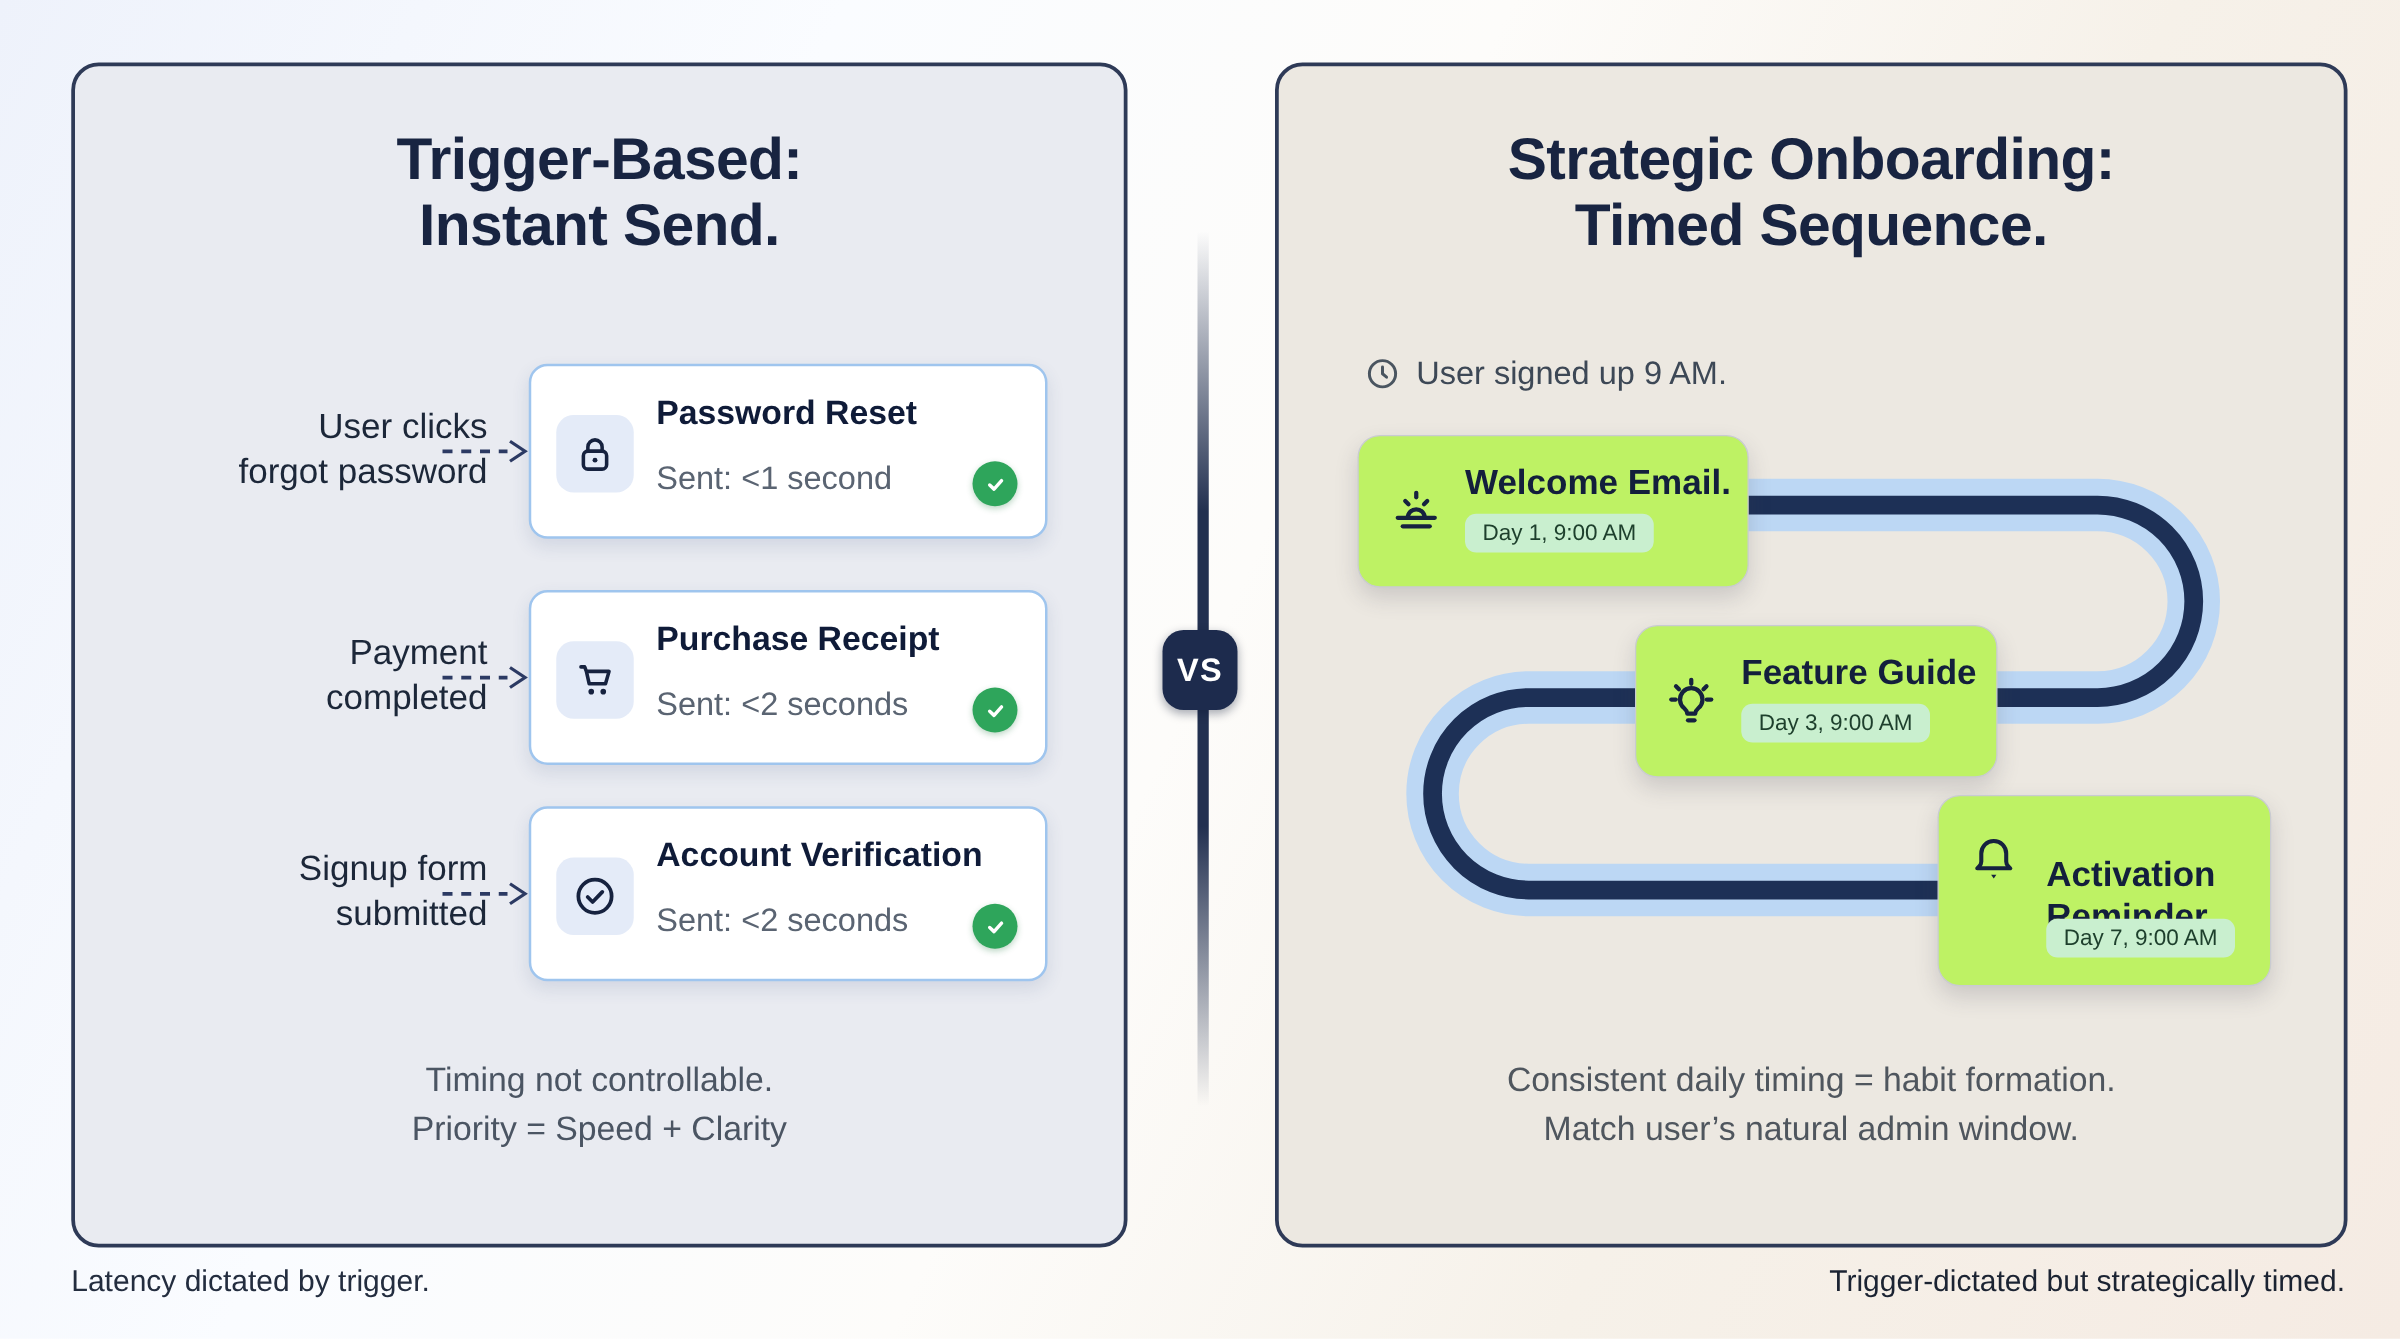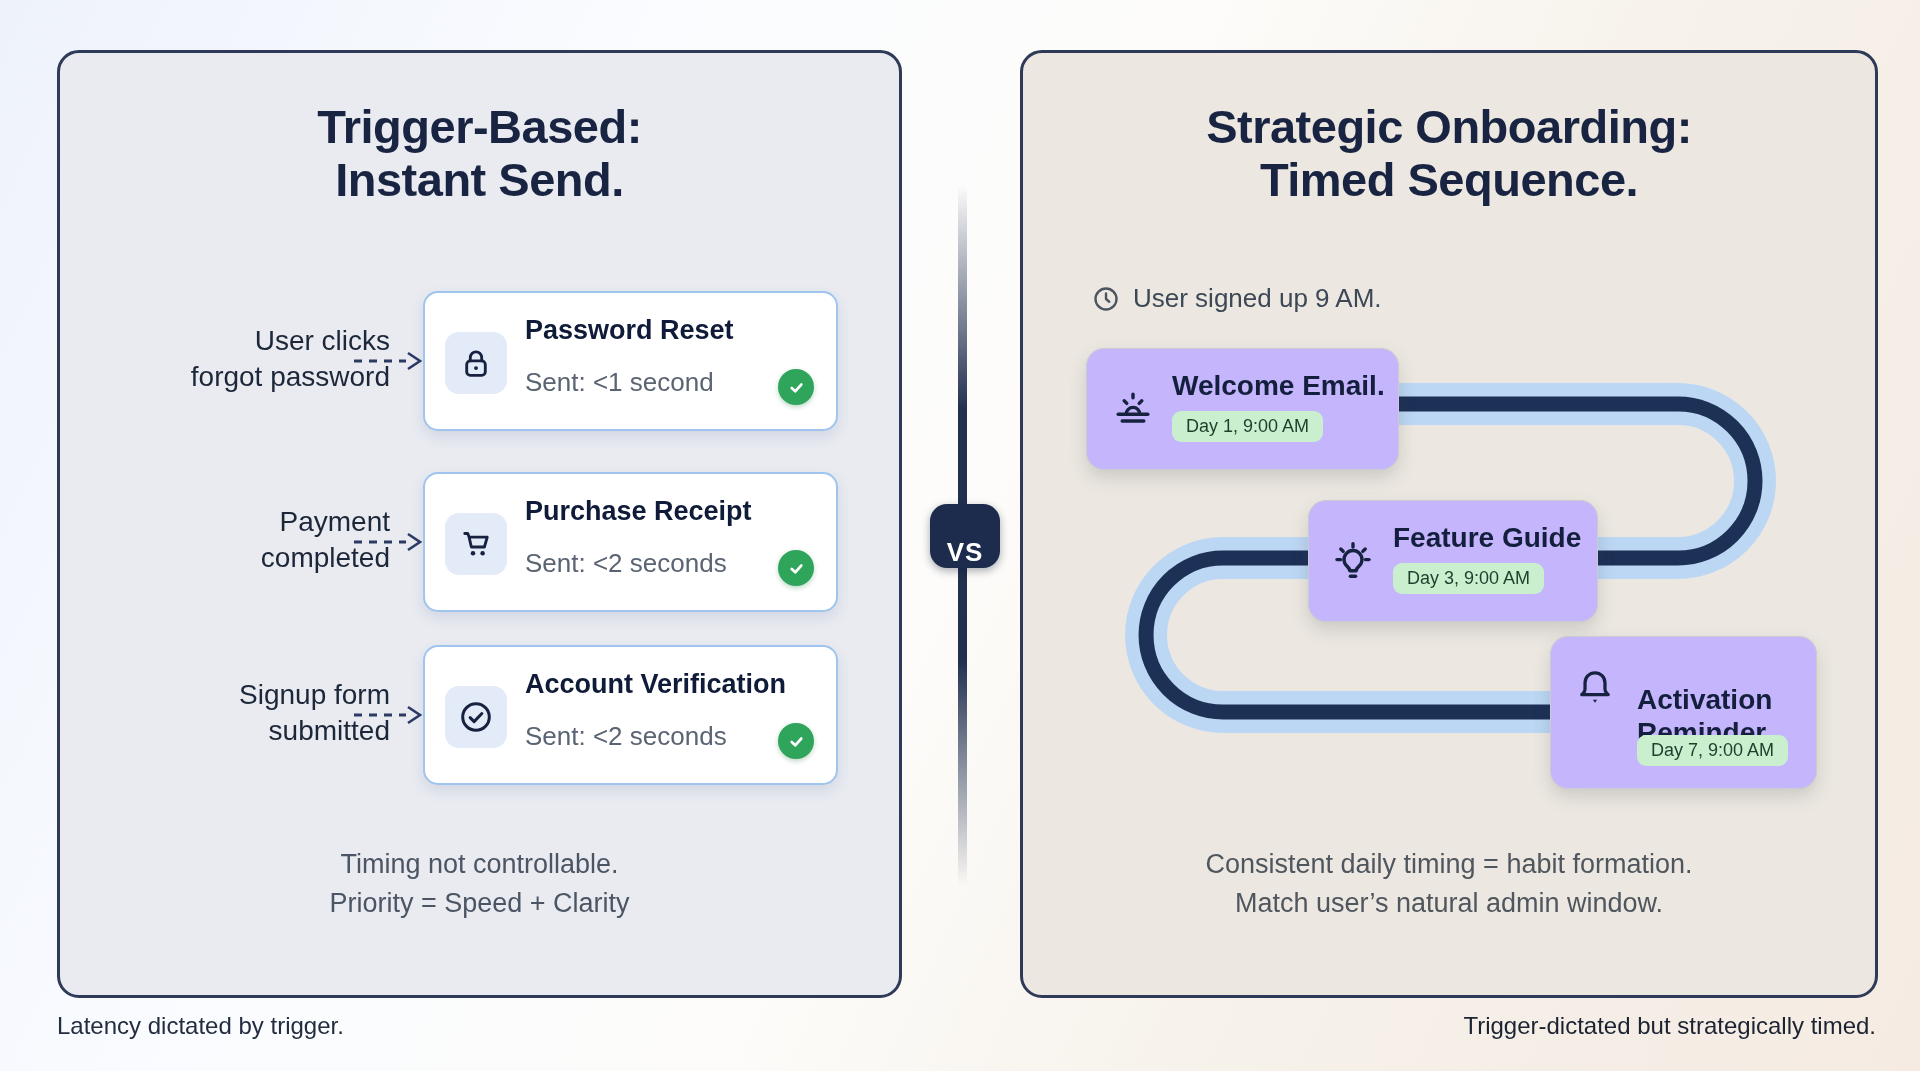--- a/index.html
+++ b/index.html
@@ -43,29 +43,29 @@
     background:var(--green-badge,#2ea55b);display:flex;align-items:center;justify-content:center;
     box-shadow:0 2px 5px rgba(30,120,60,.3);}
   .panel-footer{position:absolute;top:792px;left:0;width:100%;text-align:center;
     font-size:27px;line-height:1.45;color:#4b5563;}
   .caption{position:absolute;top:1012px;font-size:24px;color:#232d3f;}
   .caption-left{left:57px;}
   .caption-right{right:44px;text-align:right;color:#1b2332;}
   
   .divider-line{position:absolute;left:958px;top:185px;width:9px;height:700px;
     background:linear-gradient(to bottom,rgba(34,48,80,0) 0%,#223050 32%,#223050 68%,rgba(34,48,80,0) 100%);}
-  .vs-badge{position:absolute;left:930px;top:504px;width:70px;height:64px;border-radius:17px;
-    background:var(--navy,#1d2b4d);display:flex;align-items:flex-end;justify-content:center;
+  .vs-badge{position:absolute;left:930px;top:504px;width:60px;height:64px;border-radius:17px;
+    background:var(--navy,#1d2b4d);display:flex;align-items:center;justify-content:center;
     color:#ffffff;font-size:26px;font-weight:700;letter-spacing:1px;
     box-shadow:0 3px 8px rgba(10,20,45,.35);}
   
   .signup-note{position:absolute;left:68px;top:230px;display:flex;align-items:center;gap:12px;
     font-size:26px;color:#3d4856;}
   .flow-svg{position:absolute;left:0;top:0;width:858px;height:948px;}
-  .step-card{position:absolute;background:#c4b5fd;border:1.5px solid #c9cbd1;border-radius:18px;
+  .step-card{position:absolute;background:#bef264;border:1.5px solid #c9cbd1;border-radius:18px;
     box-shadow:0 8px 18px rgba(60,60,80,.18);}
   .step-icon{position:absolute;display:flex;align-items:center;justify-content:center;color:#16223f;}
   .step-title{position:absolute;font-size:28px;font-weight:700;color:#131f3c;line-height:1.18;}
   .pill{position:absolute;background:var(--pill-bg,#c9efcf);color:var(--pill-text,#1d3f2c);
     font-size:18px;padding:5px 14px;border-radius:9px;white-space:nowrap;}
   svg{display:block;}
 </style>
 </head>
 <body>
 

